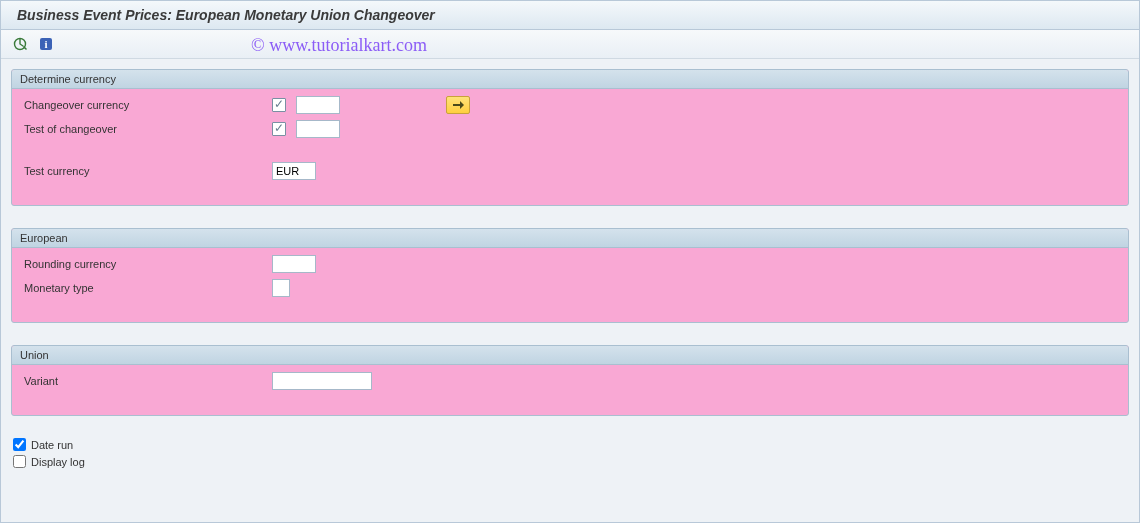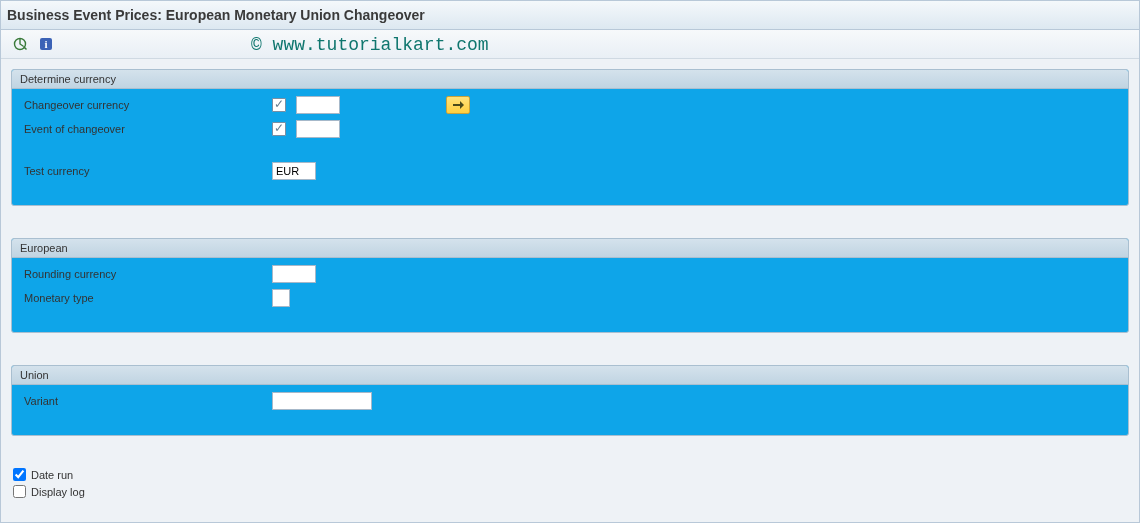--- a/index.html
+++ b/index.html
@@ -9,21 +9,22 @@
       background: #fdfdfd;
       color: #333;
       width: 1140px;
       height: 523px;
       border: 1px solid #b8c8d8;
       overflow: hidden;
     }
     .title-bar {
       background: linear-gradient(to bottom, #f4f8fb, #dde8f1);
       border-bottom: 1px solid #b8c8d8;
-      padding: 6px 6px;
+      padding: 6px 16px;
+      font-style: italic;
       font-weight: bold;
       font-size: 14px;
       color: #3a3a3a;
     }
     .toolbar {
       background: linear-gradient(to bottom, #f7f9fb, #e9eff5);
       border-bottom: 1px solid #cfd9e2;
       padding: 4px 8px;
       display: flex;
       gap: 4px;
@@ -36,22 +37,22 @@
       cursor: pointer;
     }
     .content {
       padding: 10px 10px;
       background: #eef2f6;
       height: calc(100% - 58px);
     }
     .group {
       border: 1px solid #a9bfd0;
       border-radius: 3px;
-      margin-bottom: 32px;
-      background: #0ea5e9;
+      margin-bottom: 22px;
+      background: #f9a8d4;
       overflow: hidden;
     }
     .group-header {
       background: linear-gradient(to bottom, #d4e2ec, #c0d4e2);
       border-bottom: 1px solid #a9bfd0;
       padding: 3px 8px;
       font-size: 11px;
       color: #333;
     }
     .group-body {
@@ -113,22 +114,22 @@
       margin: 4px 0 4px 2px;
       font-size: 11px;
     }
     input[type="checkbox"] {
       width: 13px; height: 13px;
     }
     .watermark {
       position: absolute;
       top: 34px; left: 250px;
       font-size: 18px;
-      color: #0f766e;
-      font-family: Liberation Mono, monospace;
+      color: #8b5cf6;
+      font-family: Liberation Serif, serif;
       pointer-events: none;
       z-index: 10;
     }
     .rel { position: relative; }
     svg { display: block; }
   </style>
 </head>
 <body class="rel">
 
 <div class="title-bar">Business Event Prices: European Monetary Union Changeover</div>
@@ -168,21 +169,21 @@
           <span class="arrow-btn">
             <span>
               <svg width="12" height="10" viewBox="0 0 12 10">
                 <path d="M1 4 H8 V1 L12 5 L8 9 V6 H1 Z" fill="#4a4a1a"></path>
               </svg>
             </span>
           </span>
         </div>
       </div>
       <div class="form-row">
-        <div class="label">Event of changeover</div>
+        <div class="label">Test of changeover</div>
         <div class="field-area">
           <span class="chk-req"></span>
           <input type="text" style="width: 44px;" value="">
         </div>
       </div>
       <div class="form-row" style="height:14px"></div>
       <div class="form-row">
         <div class="label">Test currency</div>
         <div class="field-area">
           <input type="text" style="width: 44px;" value="EUR">

